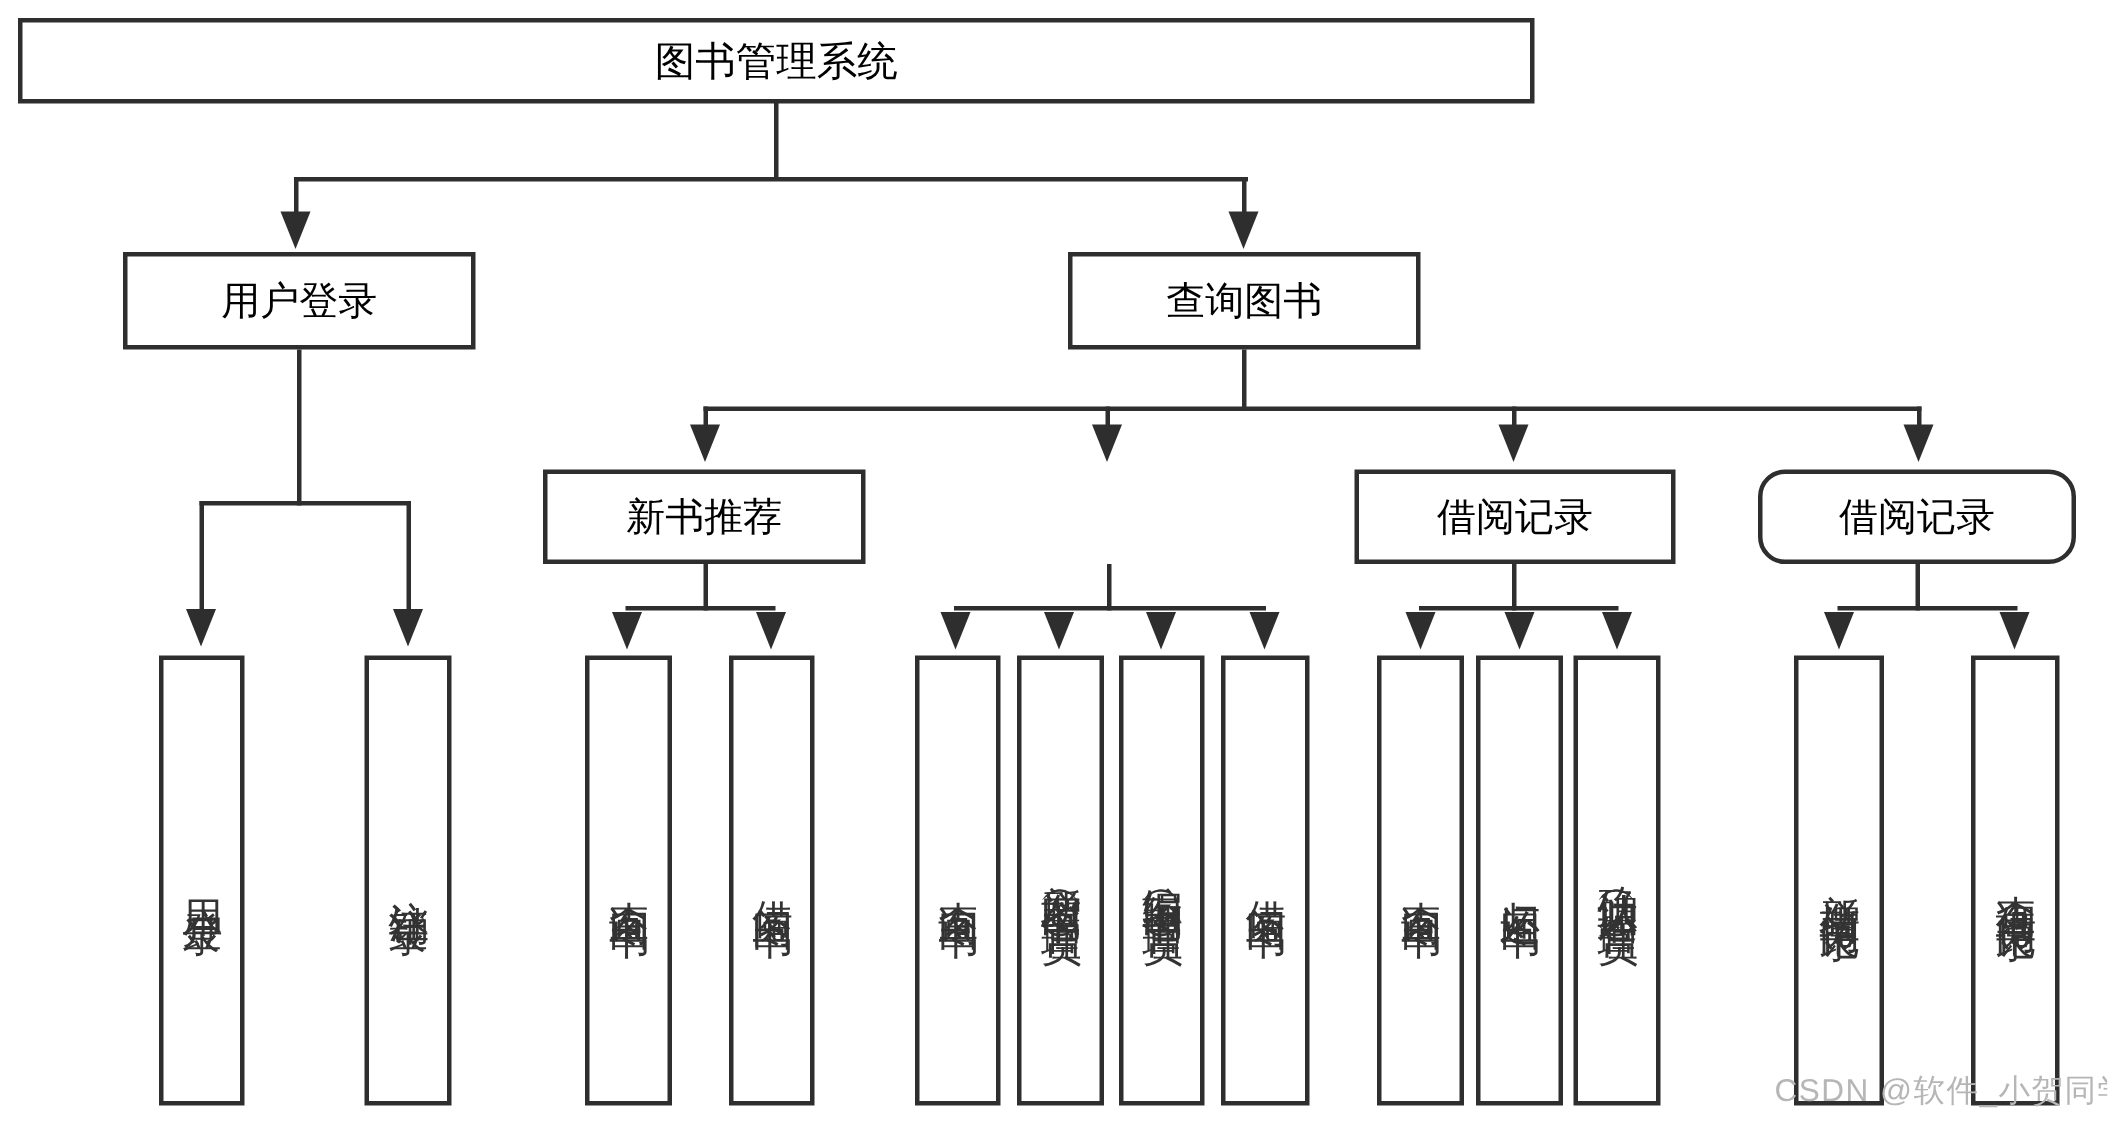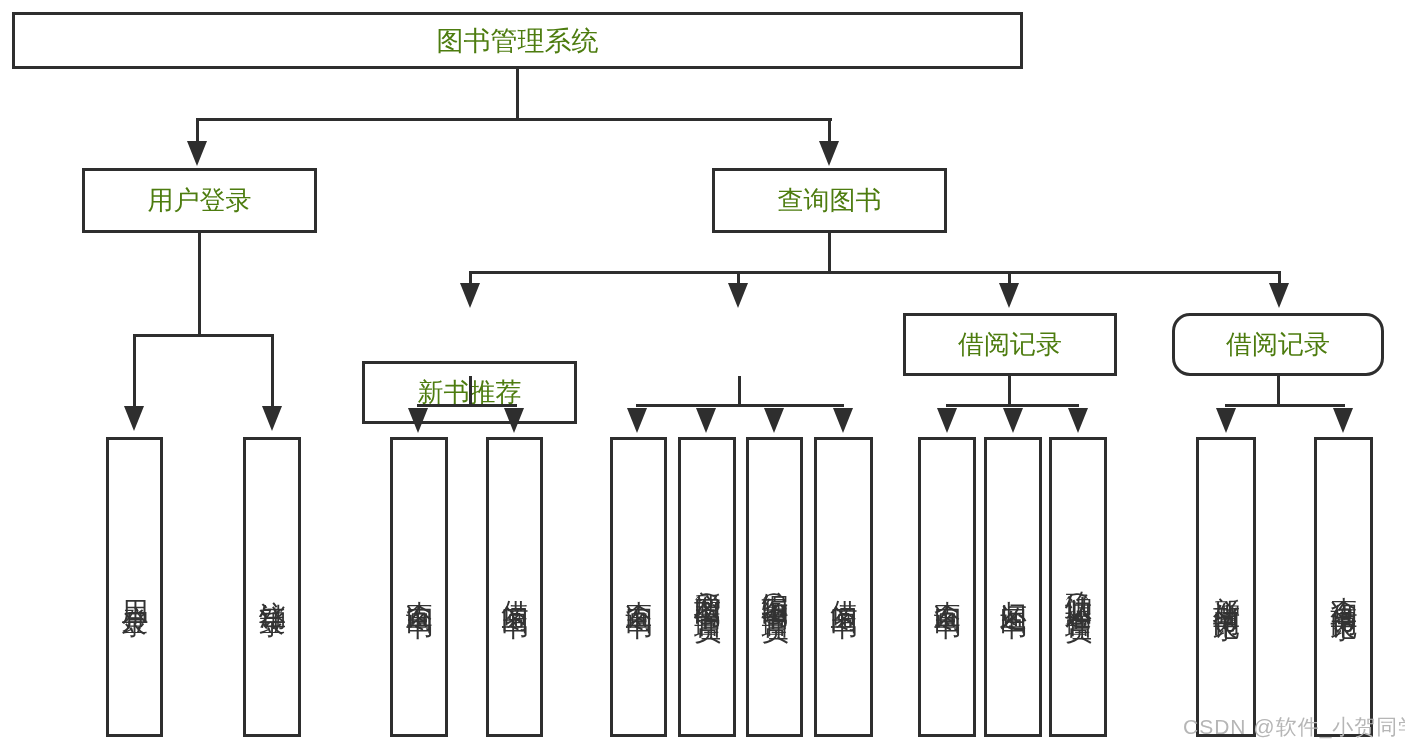--- a/index.html
+++ b/index.html
@@ -4,21 +4,21 @@
 <style>
   html,body{margin:0;padding:0;background:#ffffff;}
   #stage{
     position:relative;width:1405px;height:747px;background:#ffffff;
     font-family:"Liberation Sans","DejaVu Sans",sans-serif;color:#333333;
     overflow:hidden;
   }
   .node{
     position:absolute;box-sizing:border-box;border:3px solid #2e2e2e;background:#ffffff;
     display:flex;align-items:center;justify-content:center;
-    font-size:26px;color:#4d7c0f;white-space:nowrap;
+    font-size:26px;color:#000000;white-space:nowrap;
   }
   .node.root{font-size:27px;}
   .leaf{
     position:absolute;box-sizing:border-box;border:3px solid #2e2e2e;background:#ffffff;
     top:437px;height:300px;display:flex;align-items:center;justify-content:center;
   }
   .leaf span{
     writing-mode:vertical-rl;text-orientation:mixed;
     font-size:27px;letter-spacing:4px;line-height:1;color:#333333;white-space:nowrap;
   }
@@ -45,21 +45,21 @@
   </div>
 
   <div class="node" style="left:82px;top:168px;width:235px;height:65px;">
     <span>用户登录</span>
   </div>
 
   <div class="node" style="left:712px;top:168px;width:235px;height:65px;">
     <span>查询图书</span>
   </div>
 
-  <div class="node" style="left:362px;top:313px;width:215px;height:63px;margin-top:48px;">
+  <div class="node" style="left:362px;top:313px;width:215px;height:63px;">
     <span>新书推荐</span>
   </div>
 
 
   <div class="node" style="left:903px;top:313px;width:214px;height:63px;">
     <span>借阅记录</span>
   </div>
 
   <div class="node" style="left:1172px;top:313px;width:212px;height:63px;border-radius:18px;">
     <span>借阅记录</span>

